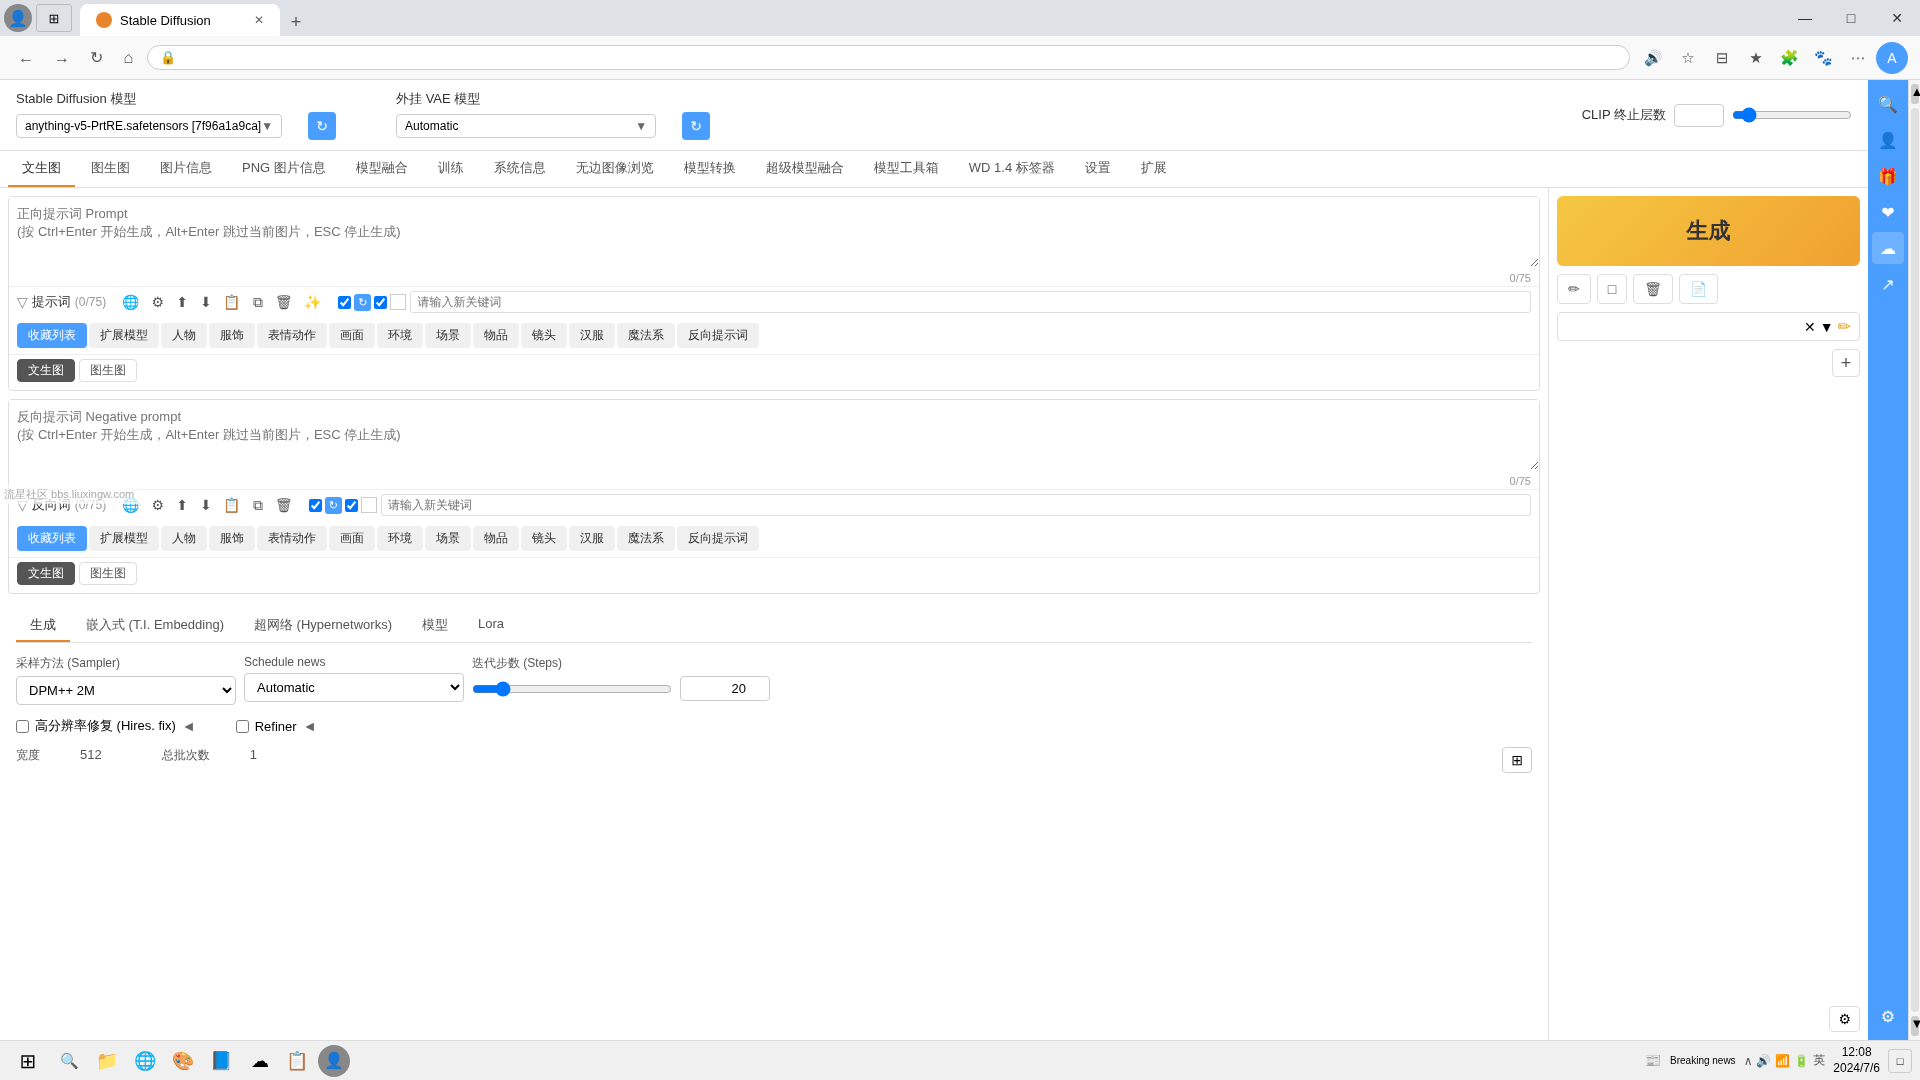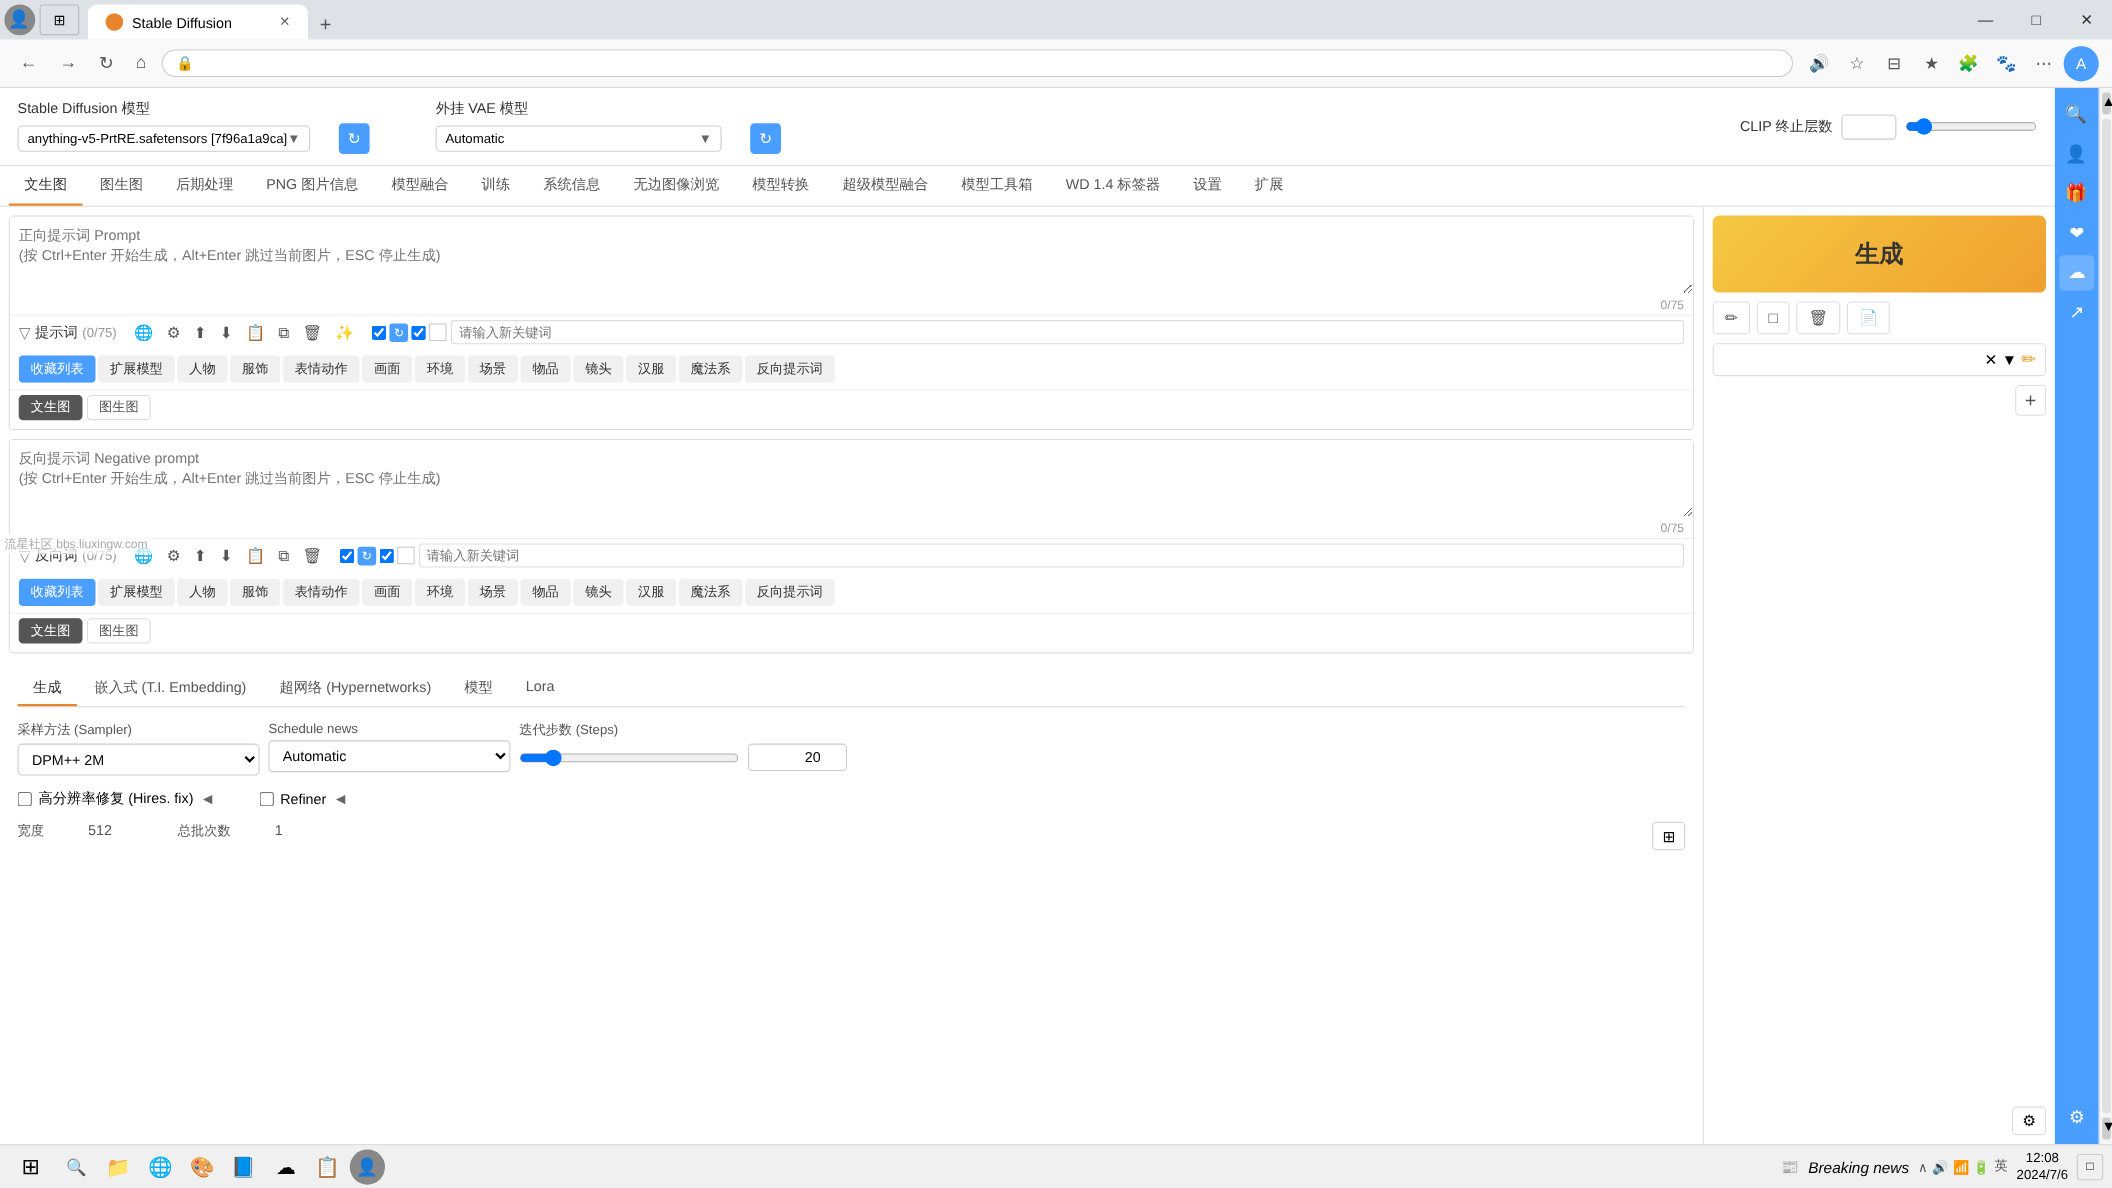--- a/index.html
+++ b/index.html
@@ -178,21 +178,21 @@
         <div class="clip-section">
           <span class="clip-label">CLIP 终止层数</span>
           <input type="number" class="clip-input" style="">
           <input type="range" class="clip-slider" min="1" max="12" value="2" style="">
         </div>
       </div>
 
       <div class="main-tabs">
         <div class="tab-item active">文生图</div>
         <div class="tab-item">图生图</div>
-        <div class="tab-item">后期处理</div>
+        <div class="tab-item">图片信息</div>
         <div class="tab-item">PNG 图片信息</div>
         <div class="tab-item">模型融合</div>
         <div class="tab-item">训练</div>
         <div class="tab-item">系统信息</div>
         <div class="tab-item">无边图像浏览</div>
         <div class="tab-item">模型转换</div>
         <div class="tab-item">超级模型融合</div>
         <div class="tab-item">模型工具箱</div>
         <div class="tab-item">WD 1.4 标签器</div>
         <div class="tab-item">设置</div>
@@ -431,21 +431,21 @@
       <div class="taskbar-icon">📁</div>
       <div class="taskbar-icon" style="color:#0078d4;">🌐</div>
       <div class="taskbar-icon">🎨</div>
       <div class="taskbar-icon">📘</div>
       <div class="taskbar-icon">☁</div>
       <div class="taskbar-icon">📋</div>
       <div class="taskbar-icon" style="width:32px;height:32px;border-radius:50%;overflow:hidden;background:#888;display:flex;align-items:center;justify-content:center;font-size:16px;">👤</div>
     </div>
     <div class="taskbar-right">
       <span style="font-size:13px;color:#555;">📰</span>
-      <span style="font-size:14px;font-style:italic;">Breaking news</span>
+      <span style="font-size:10px;">Breaking news</span>
       <div style="display:flex;gap:4px;font-size:12px;color:#555;align-items:center;">
         <span>∧</span>
         <span>🔊</span>
         <span>📶</span>
         <span>🔋</span>
         <span>英</span>
       </div>
       <div class="time-block">
         <div style="font-size:12px;">12:08</div>
         <div style="font-size:12px;">2024/7/6</div>

